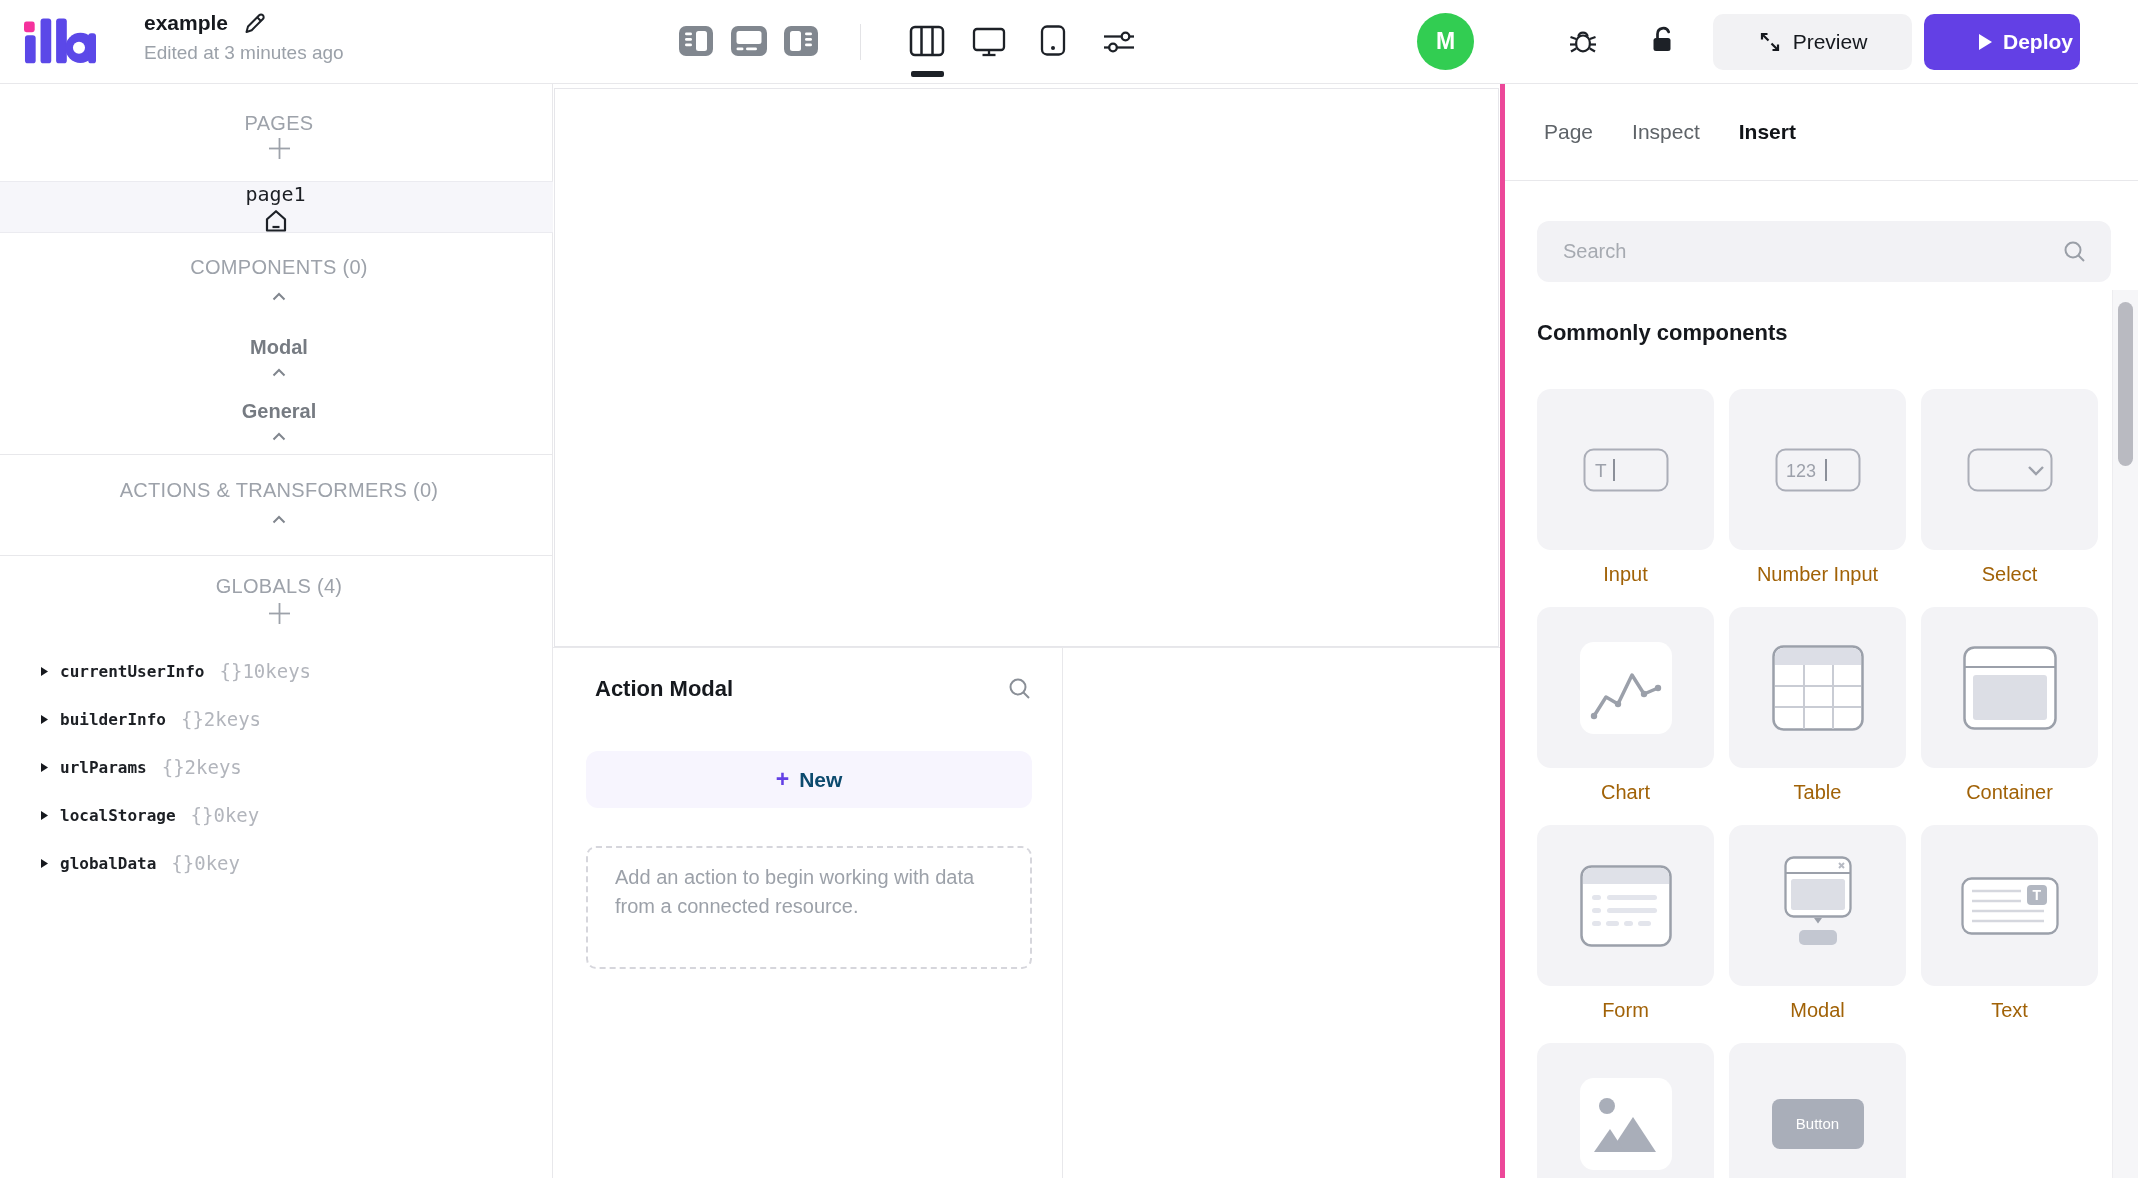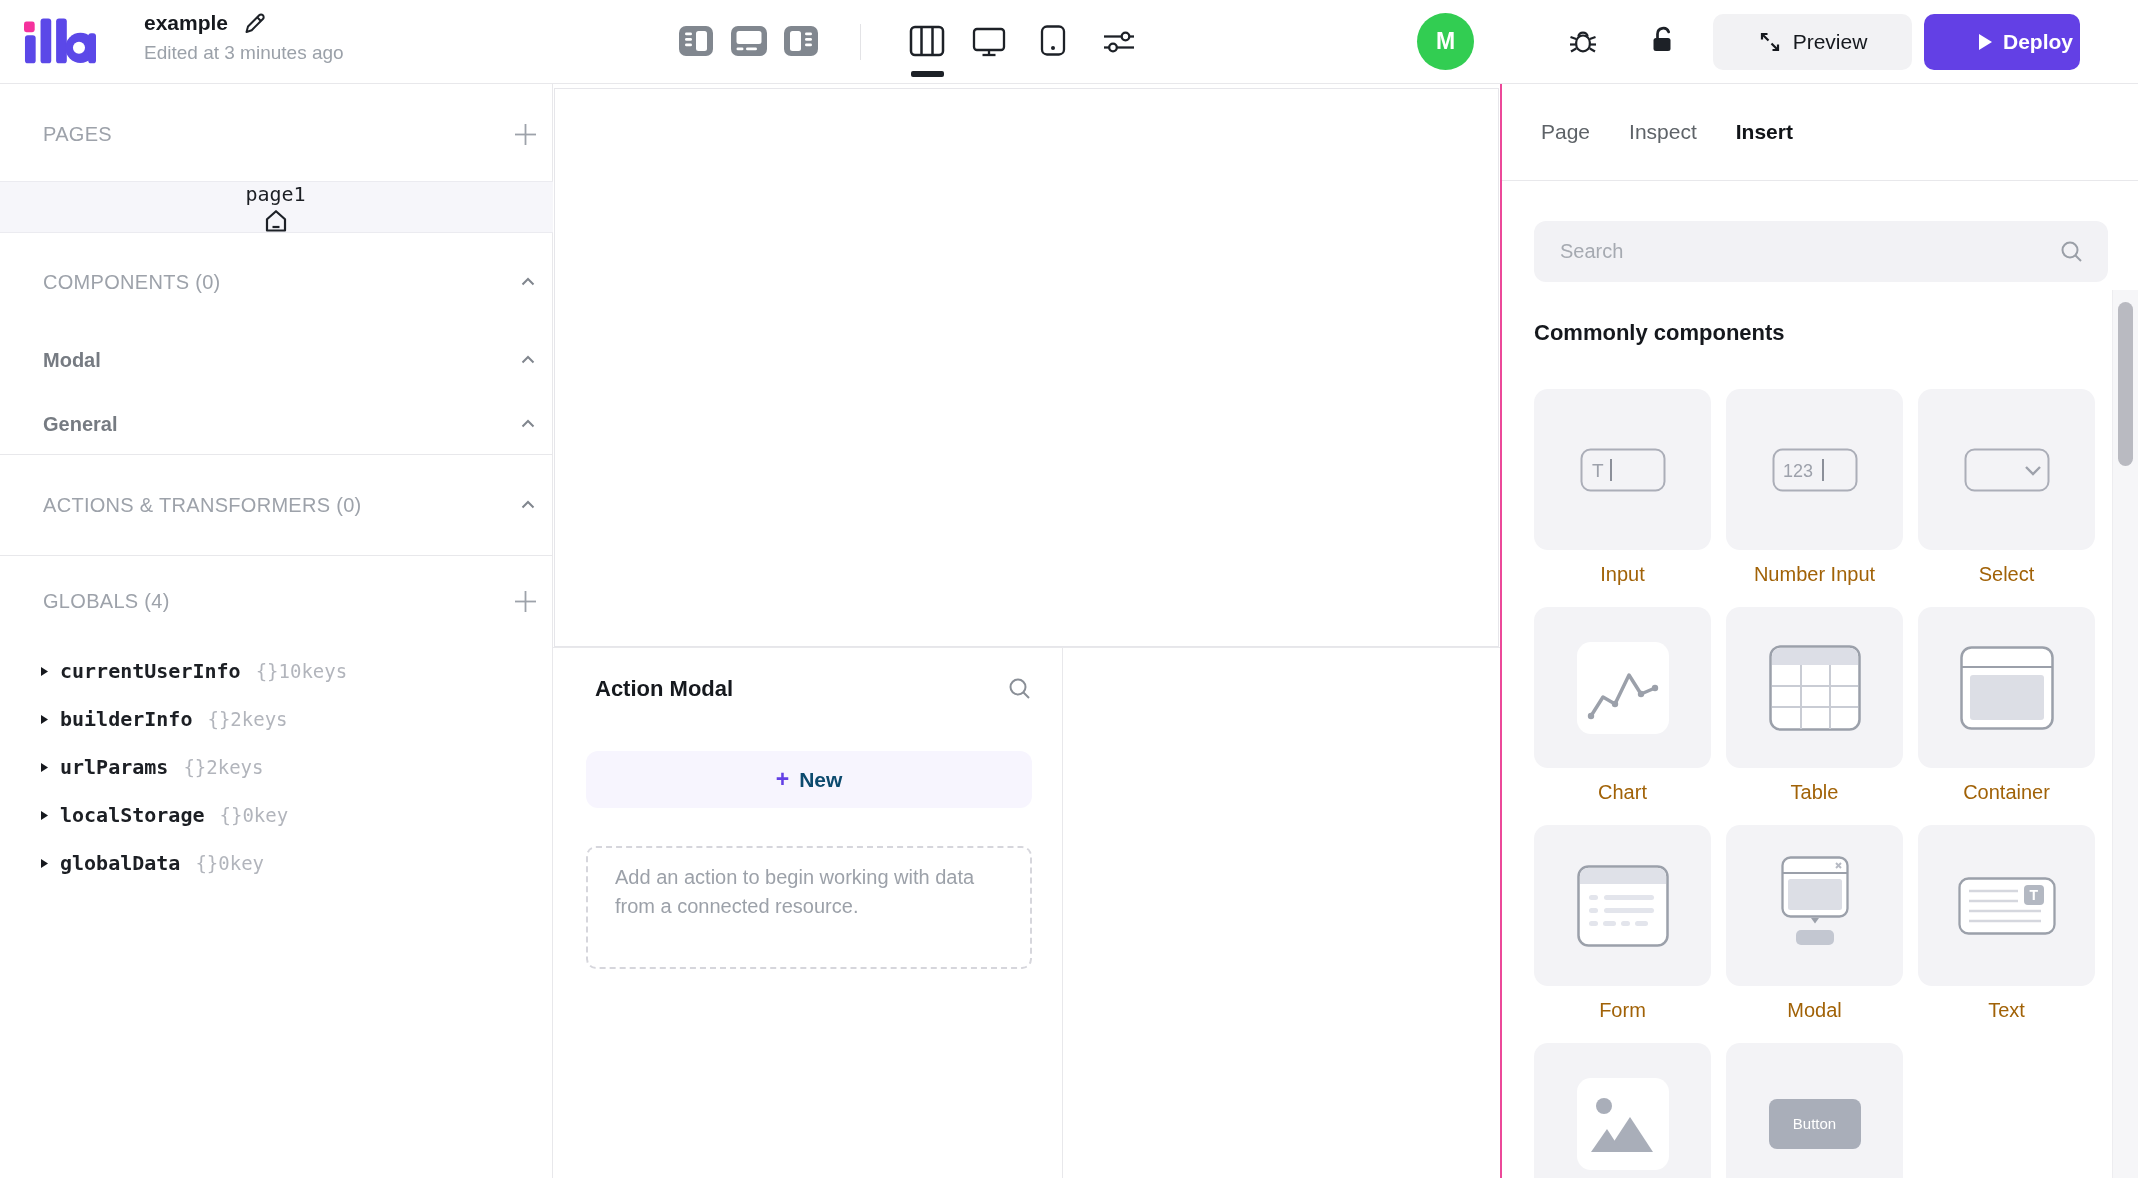--- a/index.html
+++ b/index.html
@@ -26,54 +26,54 @@
     color:#fff; font-size:23px; font-weight:700; cursor:pointer; }
   #preview-button { left:1713px; top:14px; width:199px; height:56px; border-radius:10px;
     background:#f2f2f4; display:flex; align-items:center; justify-content:center; gap:11px;
     font-size:21px; color:#16191e; cursor:pointer; }
   #deploy-button { left:1924px; top:14px; width:156px; height:56px; border-radius:10px;
     display:flex; align-items:center; justify-content:center; gap:11px;
     font-size:21px; font-weight:600; color:#fff; cursor:pointer; }
 
   
   #sidebar { left:0; top:84px; width:553px; height:1094px; background:#fff; border-right:1px solid #e8e8eb; }
-  .section-header { position:absolute; left:16px; width:553px; display:flex; align-items:center;
-    justify-content:space-between; padding:0 30px 0 27px; }
+  .section-header { position:absolute; left:4px; width:553px; display:flex; align-items:center;
+    justify-content:space-between; padding:0 30px 0 27px;flex-direction:column; }
   .section-header .hdr { font-size:20px; color:#9da2aa; letter-spacing:.3px; }
   .row-label { font-size:20px; font-weight:600; color:#767b82; }
   #page1-row { left:0; top:97px; width:553px; height:52px; background:#f6f6fa;
     border-top:1px solid #ebebf0; border-bottom:1px solid #ebebf0;
     display:flex; align-items:center; justify-content:space-between; padding:0 30px 0 28px; cursor:pointer;flex-direction:column; }
   #page1-label { font-family:"DejaVu Sans Mono","Liberation Mono",monospace; font-size:20px; color:#1c1f24; }
   .sb-divider { position:absolute; left:0; width:553px; height:1px; background:#e8e8eb; }
   #globals-list { left:0; top:563px; width:553px; }
   .global-item { height:48px; display:flex; align-items:center; padding-left:38px; cursor:pointer; }
   .global-item .tri { margin-right:10px; }
-  .global-name { font-family:"DejaVu Sans Mono","Liberation Mono",monospace; font-weight:700; font-size:20px; color:#1c1f24; }
+  .global-name { font-family:"DejaVu Sans Mono","Liberation Mono",monospace; font-weight:700; font-size:16px; color:#1c1f24; }
   .global-keys { font-family:"DejaVu Sans Mono","Liberation Mono",monospace; font-size:19px; color:#b2b5bc; margin-left:15px;text-align:right; }
 
   
   #canvas { left:554px; top:88px; width:945px; height:559px; background:#fff; border:1px solid #e6e6ea; }
 
   
   #action-panel { left:553px; top:647px; width:509px; height:531px; background:#fff; border-top:1px solid #e8e8eb; }
   #action-header { position:absolute; left:0; top:27px; width:509px; display:flex; align-items:center;
     justify-content:space-between; padding:0 28px 0 42px; }
   #action-title { font-size:22px; font-weight:700; color:#16191e; }
   #new-action-button { position:absolute; left:33px; top:103px; width:446px; height:57px; border-radius:12px;
     background:#f7f5fe; display:flex; align-items:center; justify-content:center; gap:10px;
     font-size:21px; font-weight:600; cursor:pointer; }
   #action-empty-box { position:absolute; left:33px; top:198px; width:446px; height:123px; border-radius:10px;
     border:2px dashed #d6d6dc; padding:15px 40px 0 27px; }
   #action-empty-text { font-size:20px; line-height:29px; color:#9ca1a9; }
   #bottom-right-panel { left:1062px; top:647px; width:438px; height:531px; background:#fff;
     border-top:1px solid #e8e8eb; border-left:1px solid #e8e8eb; }
 
   
-  #right-panel { left:1500px; top:84px; width:638px; height:1094px; background:#fff; border-left:2px solid #ec4899; }
+  #right-panel { left:1500px; top:84px; width:638px; height:1094px; background:#fff; border-left:5px solid #ec4899; }
   #rp-tabs { position:absolute; left:39px; top:0; height:96px; display:flex; align-items:center; gap:39px; }
   .rp-tab { font-size:21px; color:#5e6368; cursor:pointer; }
   .rp-tab.active { color:#111418; font-weight:600; }
   #rp-tabs-divider { position:absolute; left:0; top:96px; width:638px; height:1px; background:#e8e8eb; }
   #rp-search { position:absolute; left:32px; top:137px; width:574px; height:61px; border-radius:12px;
     background:#f2f2f5; display:flex; align-items:center; padding:0 22px 0 26px; }
   #rp-search input { flex:1; border:none; outline:none; background:transparent; font-size:20px;
     font-family:"Liberation Sans","DejaVu Sans",sans-serif; color:#30343a; }
   #rp-search input::placeholder { color:#a6aab1; }
   #rp-section-title { position:absolute; left:32px; top:236px; font-size:22px; font-weight:700; color:#15181d; }

